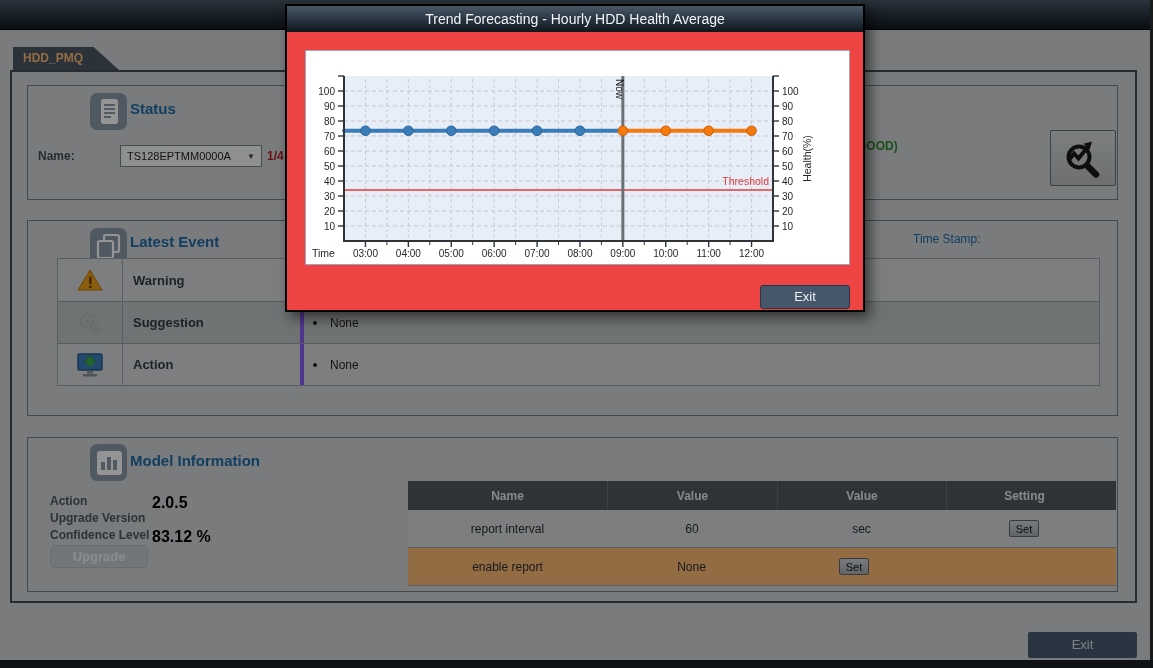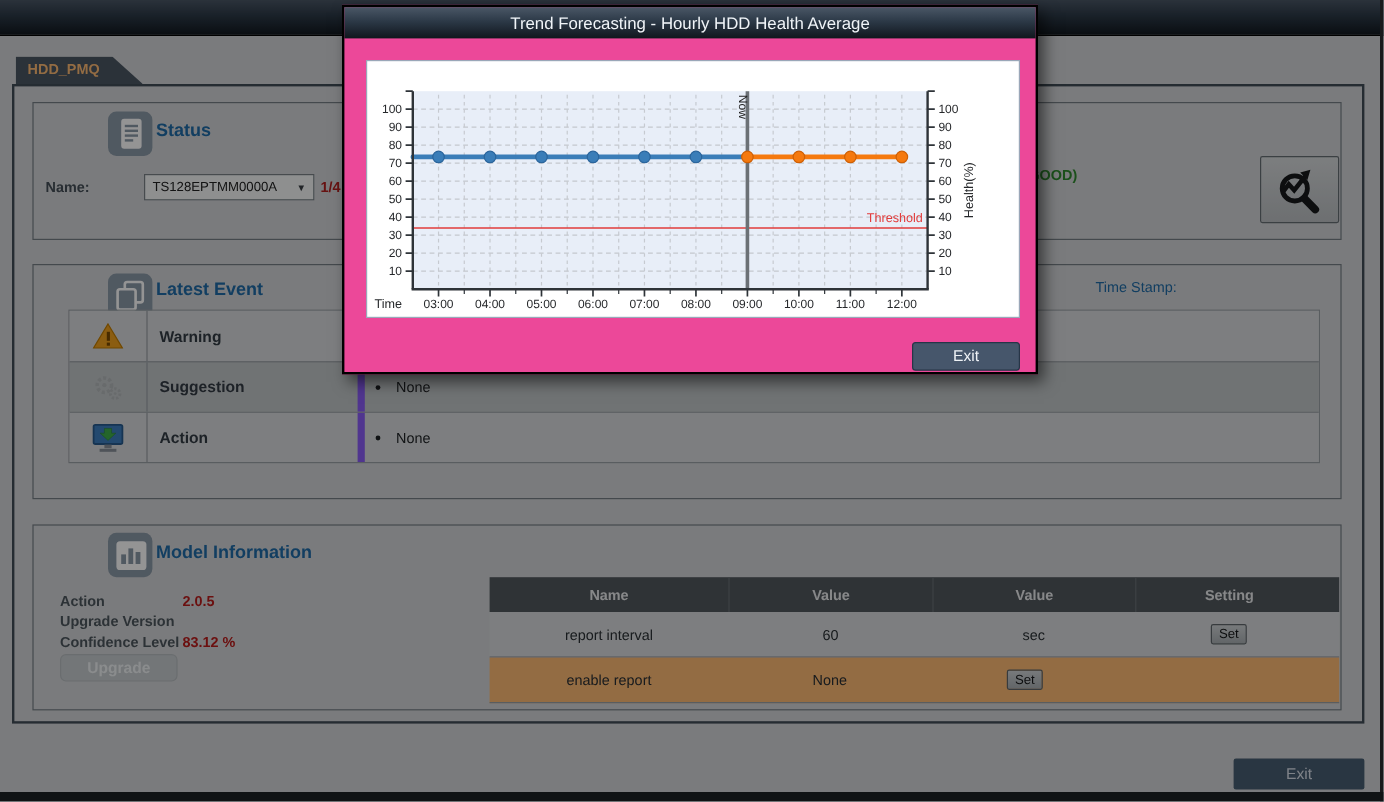--- a/index.html
+++ b/index.html
@@ -41,27 +41,27 @@
     background:linear-gradient(180deg,#d6d9db,#bcc0c3); border:1px solid #666e74;
     border-radius:2px; display:flex; align-items:center; justify-content:center; cursor:pointer; }
 
   .timestamp { color:#1f6ba8; font-size:12px; }
 
   .ev-table { left:57px; top:258px; width:1043px; border:1px solid #9aa0a6; }
   .ev-row { height:42px; display:flex; align-items:stretch; background:#d7dadc; }
   .ev-row + .ev-row { border-top:1px solid #9aa0a6; }
   .ev-row.alt { background:#c2c6c9; }
   .ev-cell-icon { width:65px; border-right:1px solid #9aa0a6; display:flex; align-items:center; justify-content:center; }
-  .ev-cell-label { width:181px; border-right:6px solid #8b5cf6; display:flex; align-items:center; padding-left:10px;
+  .ev-cell-label { width:181px; border-right:4px solid #8b5cf6; display:flex; align-items:center; padding-left:10px;
     font-size:13px; font-weight:bold; color:#333b44; }
   .ev-cell-value { flex:1; display:flex; align-items:center; padding-left:9px; font-size:12px; color:#1d2023; }
   .bullet { width:4px; height:4px; border-radius:50%; background:#1d2023; margin-right:13px; }
 
   .mi-lbl { color:#4d565e; font-size:12px; font-weight:bold; }
-  .mi-val { color:#b91c1c; font-size:12px; font-weight:bold; }
+  .mi-val { color:#000000; font-size:16px; font-weight:bold; }
   .upgrade-btn { left:50px; top:545px; width:98px; height:23px; background:#c6cbcf;
     border:1px solid #b7bcc0; border-radius:5px; color:#eef1f3; font-size:13px; font-weight:bold;
     text-align:center; line-height:21px; cursor:default; }
 
   .mi-table { left:408px; top:481px; width:708px; }
   .mi-head { display:flex; height:29px; background:#52585e; }
   .mi-head > div { color:#e9ebed; font-size:12px; font-weight:bold; display:flex;
     align-items:center; justify-content:center; }
   .mi-head > div + div { border-left:1px solid #6a7076; }
   .mi-row { display:flex; height:38px; background:#d7dadc; border-bottom:1px solid #9aa0a6; }
@@ -72,21 +72,21 @@
     border:1px solid #5f666b; border-radius:2px; font-size:11px; color:#16181a;
     display:flex; align-items:center; justify-content:center; cursor:pointer; }
 
   .exit-main { left:1028px; top:632px; width:109px; height:26px; background:#485d72;
     color:#d9e0ea; font-size:13px; text-align:center; line-height:26px; border-radius:2px; cursor:pointer; }
 
   
   .overlay { left:0; top:0; width:1153px; height:668px; background:rgba(0,0,0,0.42); z-index:40; }
 
   
-  .modal { left:285px; top:4px; width:580px; height:308px; background:#ec4899;
+  .modal { left:285px; top:4px; width:580px; height:308px; background:#ef4444;
     border:2px solid #000; z-index:50; box-shadow:5px 6px 12px rgba(0,0,0,0.55); }
   .modal-title { height:26px; background:linear-gradient(180deg,#4a5766 0%,#2c3947 45%,#10161d 100%);
     color:#f0f4f8; font-size:14px; text-align:center; line-height:26px; }
   .chart-wrap { position:absolute; left:18px; top:44px; width:545px; height:215px;
     border:1px solid #9aa7b8; background:#fff; }
   .exit-modal { position:absolute; left:473px; top:279px; width:90px; height:24px;
     background:#46566b; border:1px solid #273547; border-radius:3px; color:#eef2f6;
     font-size:13px; text-align:center; line-height:22px; cursor:pointer; }
   svg text { font-family:"Liberation Sans", sans-serif; }
 </style>

